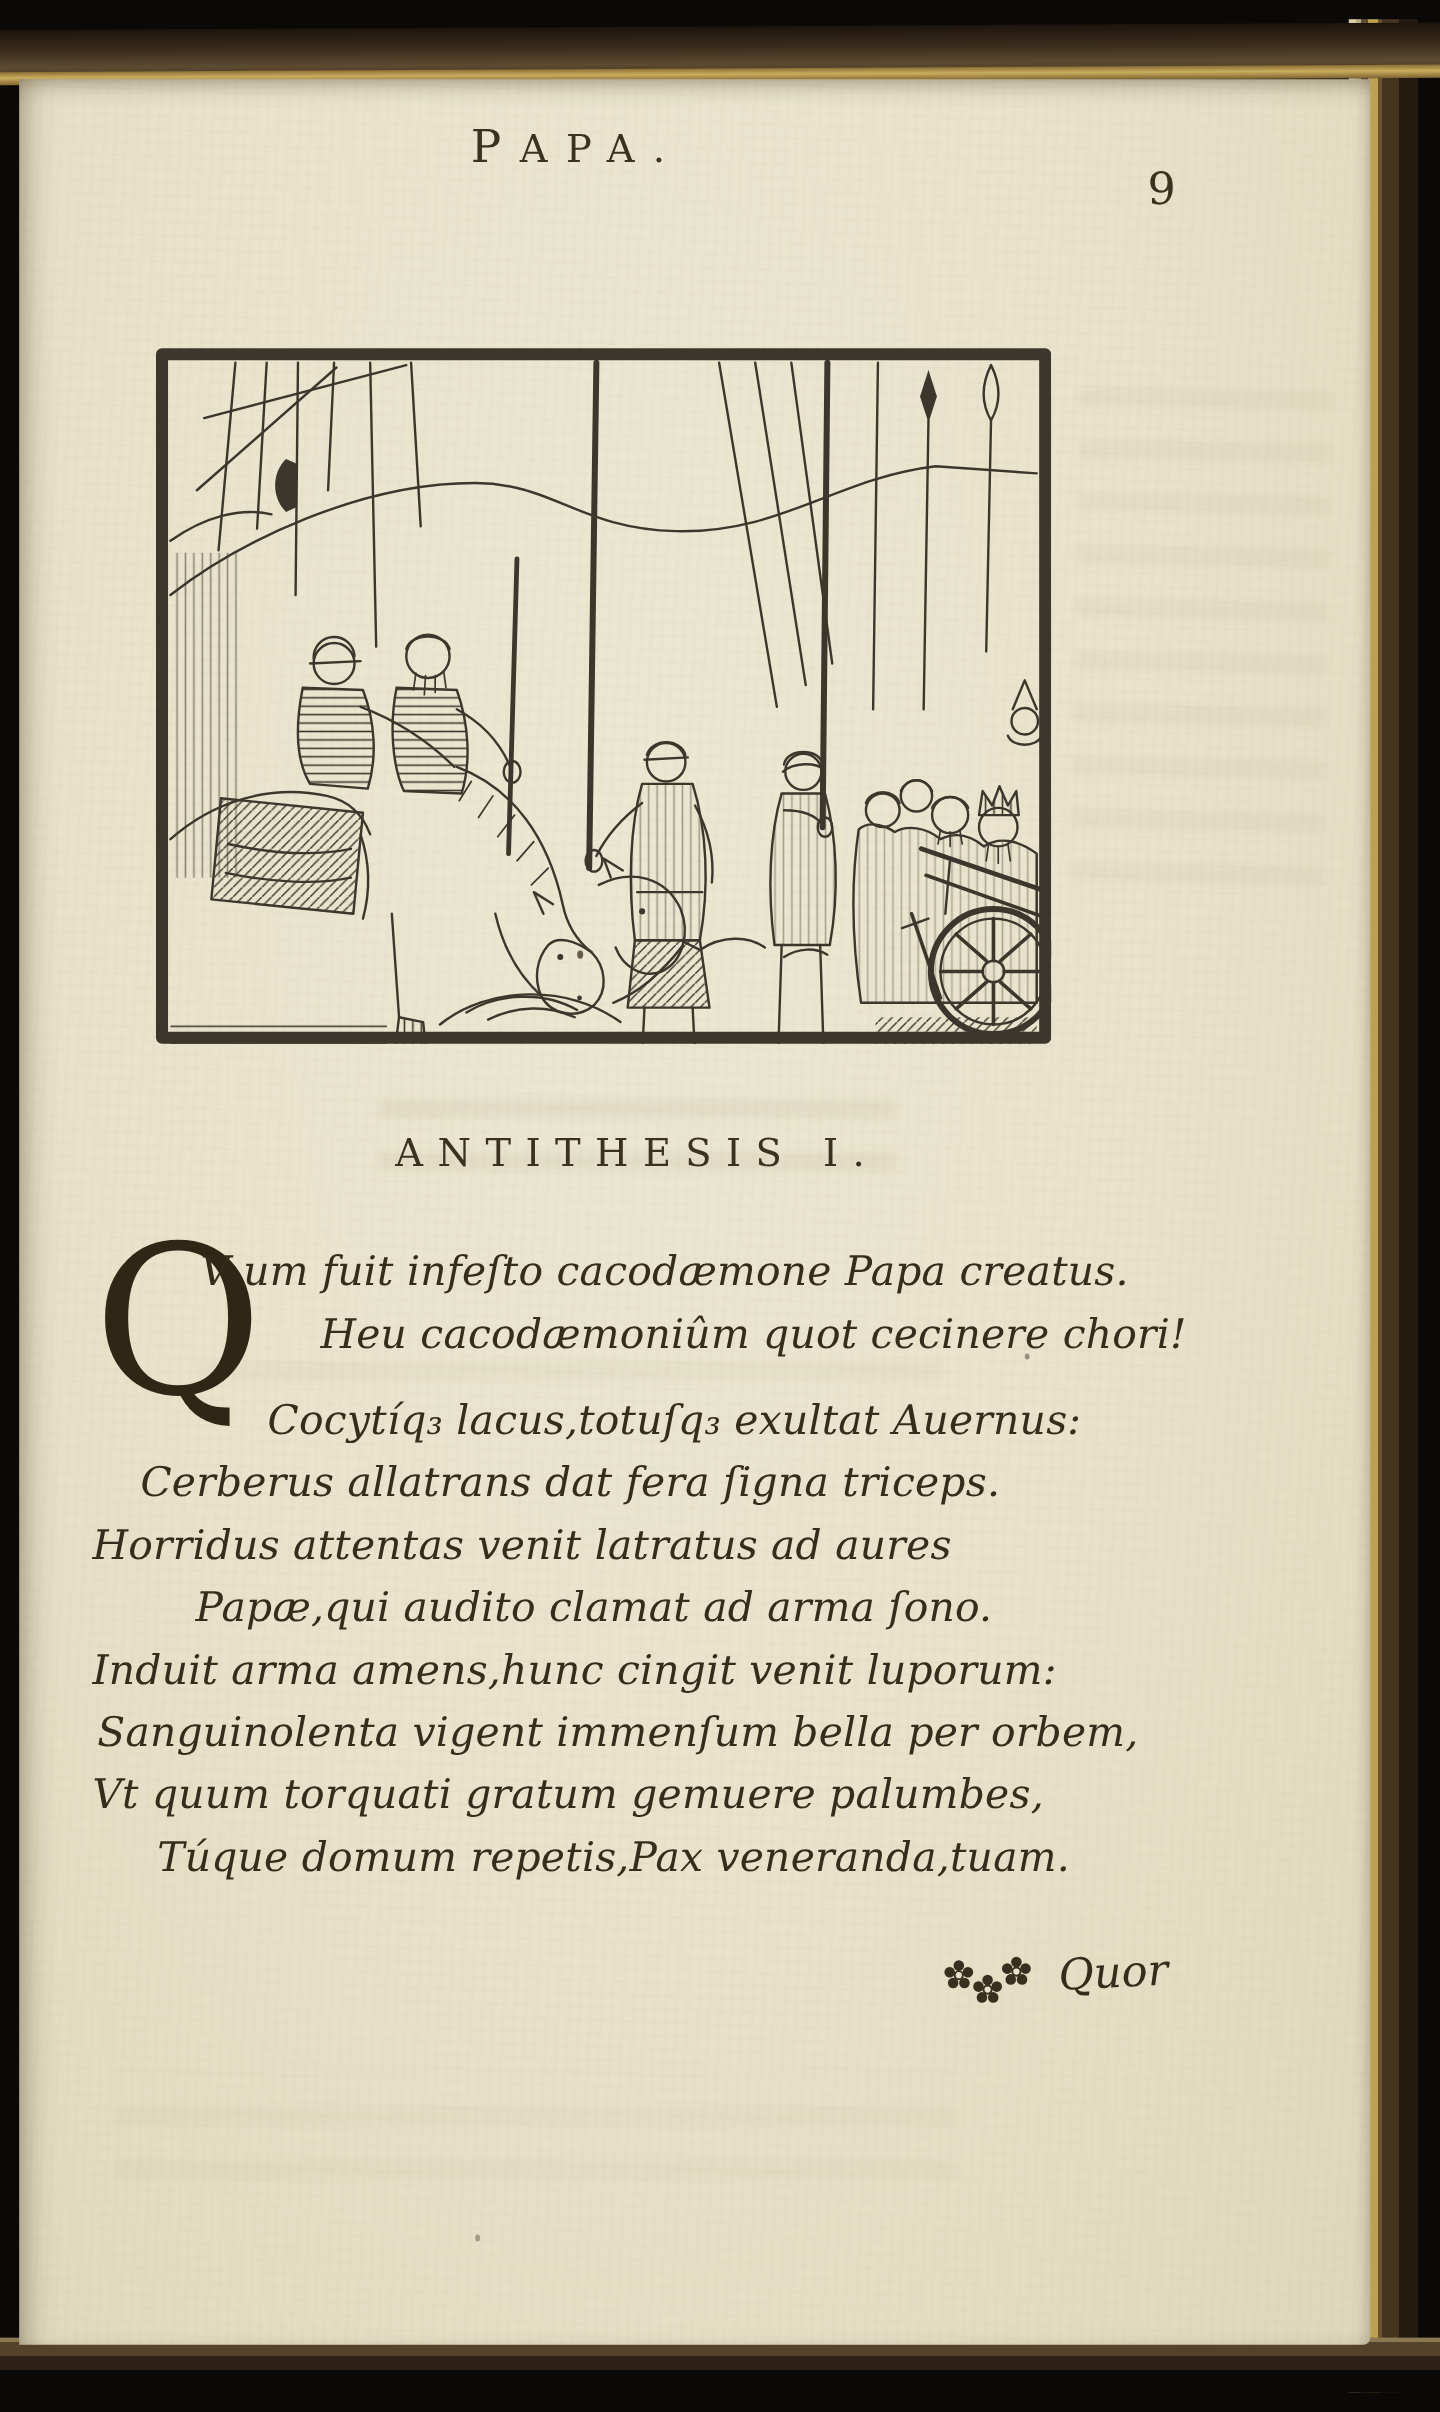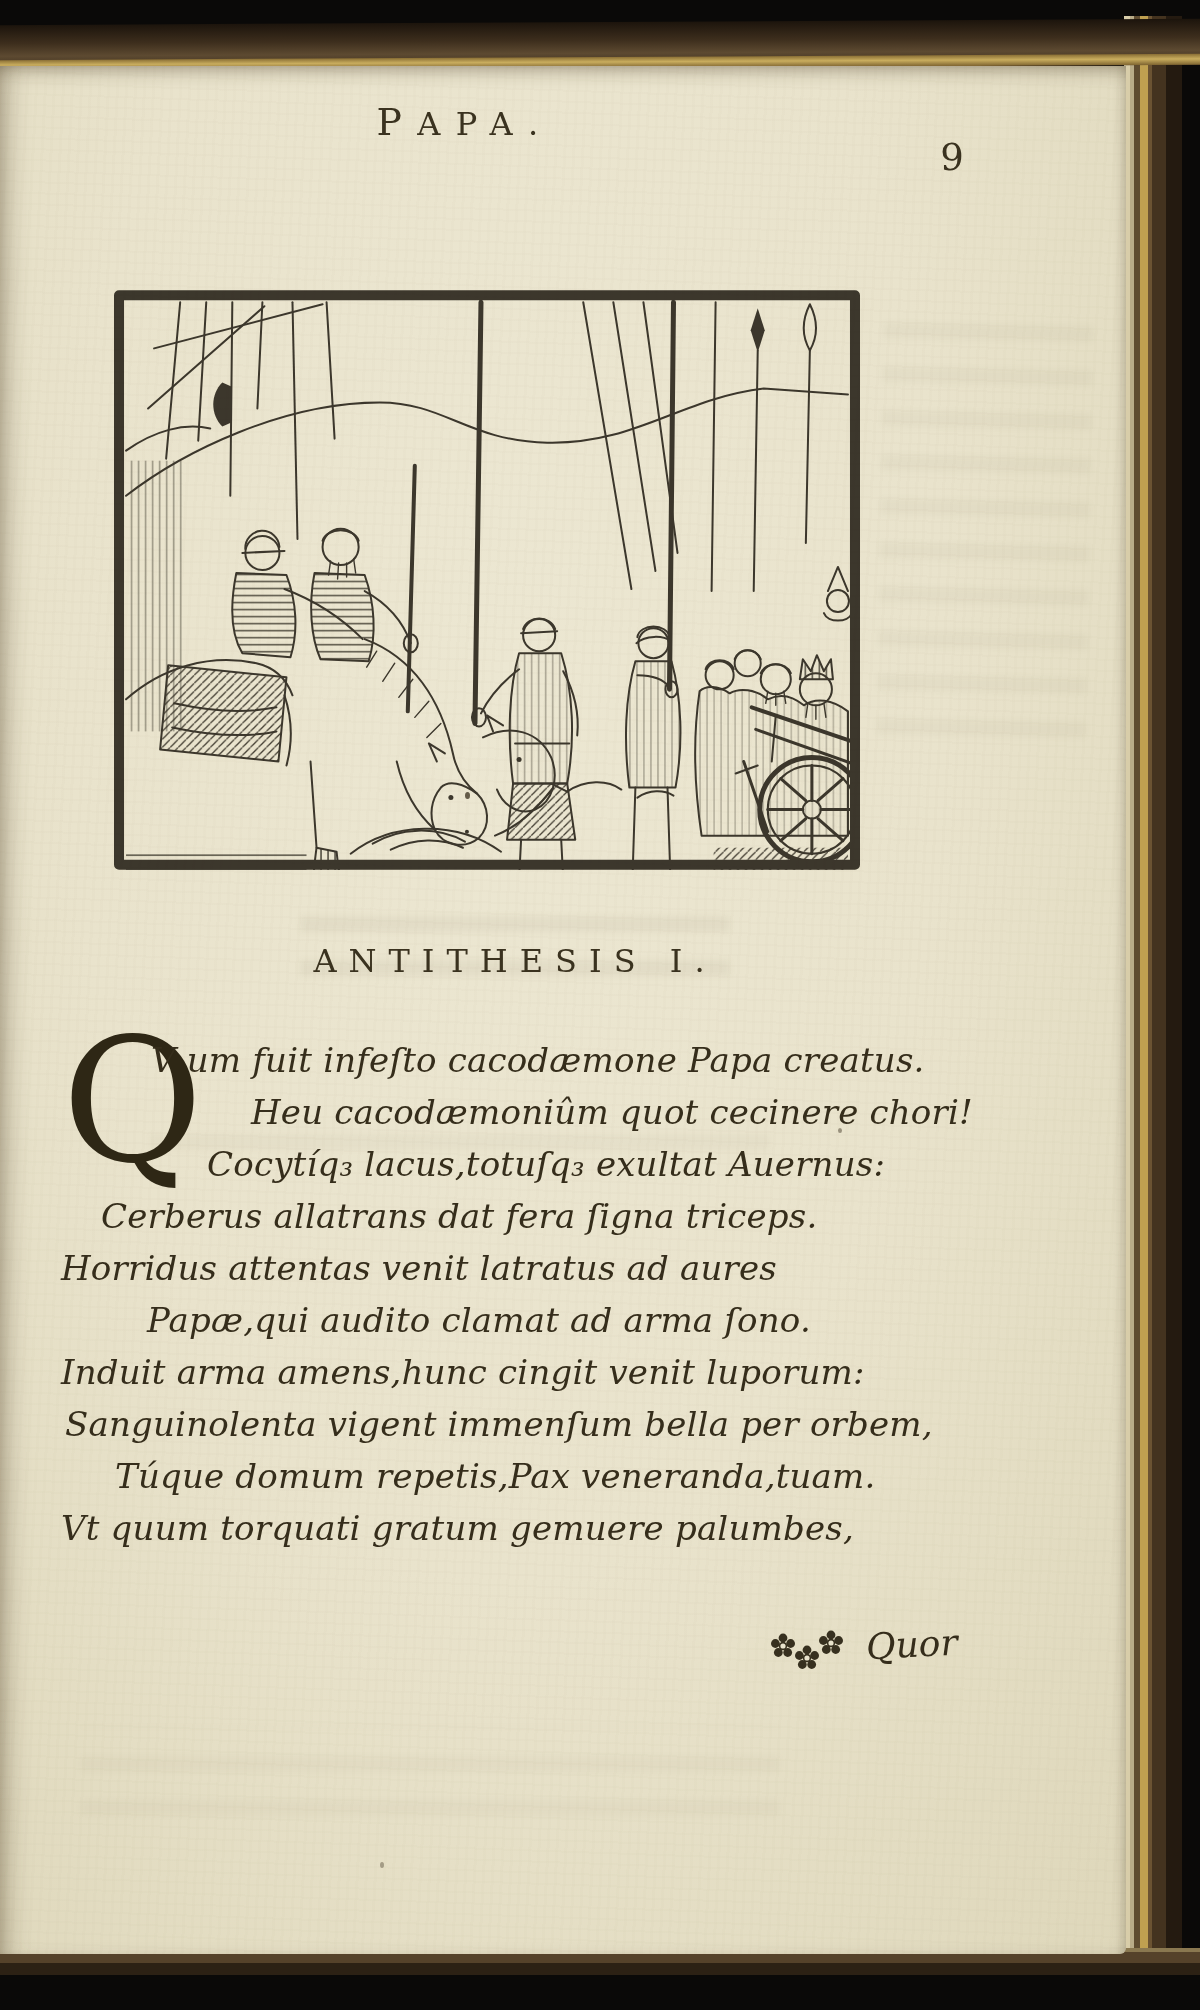--- a/index.html
+++ b/index.html
@@ -12,21 +12,21 @@
     z-index:1;}
   .cover-top{position:absolute;left:-8px;top:22px;width:1210px;height:46px;
     background:linear-gradient(180deg,#1c140c 0%,#3d2e1d 40%,#5d4a31 68%,#37291a 100%);
     transform:rotate(-0.3deg);z-index:2;}
   .cover-top .gilt-line{position:absolute;left:0;bottom:0;width:100%;height:11px;
     background:linear-gradient(180deg,#8a6f35,#c9ad5e 45%,#7d6330);}
   .cover-bottom{position:absolute;left:-8px;top:1948px;width:1210px;height:46px;
     background:linear-gradient(180deg,#8a7850 0 4px,#55422a 4px 15px,#2c2114 15px 27px,#0a0908 27px 46px);
     z-index:2;}
   
-  .page{position:absolute;left:0;top:66px;width:1126px;height:1888px;z-index:3;
+  .page{position:absolute;left:16px;top:66px;width:1126px;height:1888px;z-index:3;
     background:radial-gradient(ellipse at 45% 32%,#ece7d2 0%,#e9e3cc 50%,#ded7ba 100%);
     box-shadow:inset 20px 0 26px -16px rgba(60,45,20,.38),
                inset 0 14px 20px -12px rgba(60,45,20,.42),
                inset -10px 0 14px -10px rgba(60,45,20,.30);
     border-radius:0 0 6px 0;}
   .grain{position:absolute;inset:0;pointer-events:none;opacity:.5;
     background:repeating-linear-gradient(93deg,rgba(120,105,70,.035) 0 3px,transparent 3px 9px),
                repeating-linear-gradient(2deg,rgba(120,105,70,.03) 0 2px,transparent 2px 11px);}
   .ghost{position:absolute;filter:blur(3px);pointer-events:none;
     background:repeating-linear-gradient(0deg,rgba(115,104,74,.12) 0 16px,transparent 16px 44px);}
@@ -44,21 +44,21 @@
   
   .woodcut{position:absolute;left:114px;top:224px;width:746px;height:580px;opacity:.93;}
   
   .poem{position:absolute;left:55px;top:968px;width:860px;font-style:italic;
     font-size:34px;color:#352d1b;letter-spacing:.2px;}
   .poem .pl{height:52px;line-height:52px;white-space:nowrap;}
   .drop-cap{position:absolute;left:62px;top:962px;font-size:172px;line-height:148px;
     font-style:normal;color:#2e2715;}
   .ind-a{padding-left:96px;}   
   .ind-b{padding-left:196px;}  
-  .ind-c{padding-left:152px;}  
+  .ind-c{padding-left:152px;margin-top:20px;}  
   .ind-p1{padding-left:46px;}  
   .ind-p2{padding-left:92px;}
   .ind-p3{padding-left:40px;}
   .ind-p4{padding-left:60px;}
   .ind-h{padding-left:6px;}    
   .ind-h2{padding-left:10px;}
   
   .catch-row{position:absolute;left:770px;top:1556px;width:300px;height:70px;}
   .asterism{position:absolute;left:0;top:8px;width:80px;height:48px;}
   .catchword{position:absolute;left:96px;top:2px;font-style:italic;font-size:36px;
@@ -228,22 +228,22 @@
 
     <div class="poem">
       <div class="pl ind-a">V um fuit infeſto cacodæmone Papa creatus.</div>
       <div class="pl ind-b">Heu cacodæmoniûm quot cecinere chori!</div>
       <div class="pl ind-c">Cocytíq₃ lacus,totuſq₃ exultat Auernus:</div>
       <div class="pl ind-p1">Cerberus allatrans dat fera ſigna triceps.</div>
       <div class="pl ind-h">Horridus attentas venit latratus ad aures</div>
       <div class="pl ind-p2">Papæ,qui audito clamat ad arma ſono.</div>
       <div class="pl ind-h">Induit arma amens,hunc cingit venit luporum:</div>
       <div class="pl ind-h2">Sanguinolenta vigent immenſum bella per orbem,</div>
+      <div class="pl ind-h">Vt quum torquati gratum gemuere palumbes,</div>
       <div class="pl ind-p4">Túque domum repetis,Pax veneranda,tuam.</div>
-      <div class="pl ind-h">Vt quum torquati gratum gemuere palumbes,</div>
     </div>
 
     <div class="catch-row">
       <svg class="asterism" viewBox="0 0 80 48" aria-hidden="true">
         <g fill="#37301f">
           <g transform="translate(13,16)">
             <circle cx="0" cy="-8" r="4.4"></circle>
               <circle cx="7.6" cy="-2.5" r="4.4"></circle>
               <circle cx="4.7" cy="6.5" r="4.4"></circle>
             <circle cx="-4.7" cy="6.5" r="4.4"></circle>

